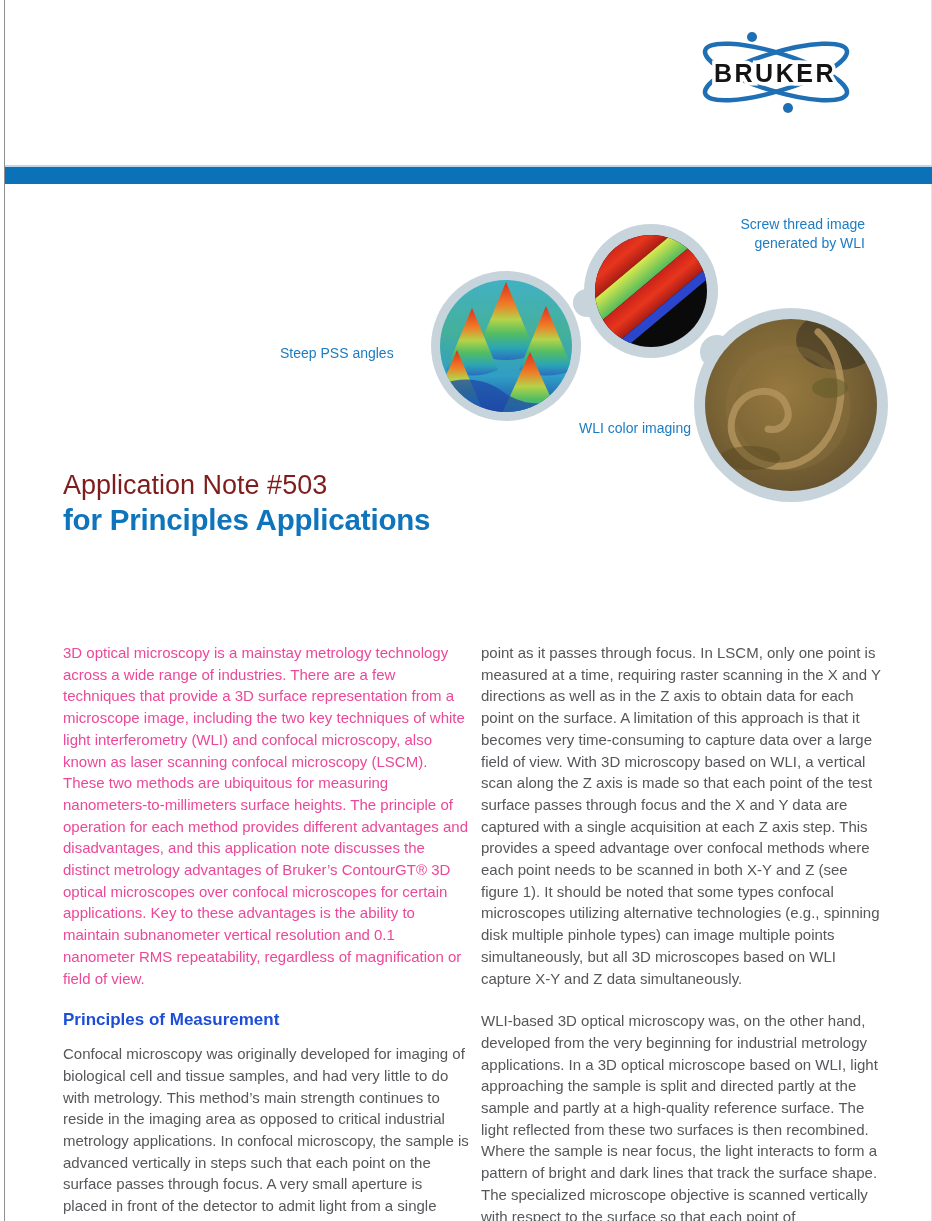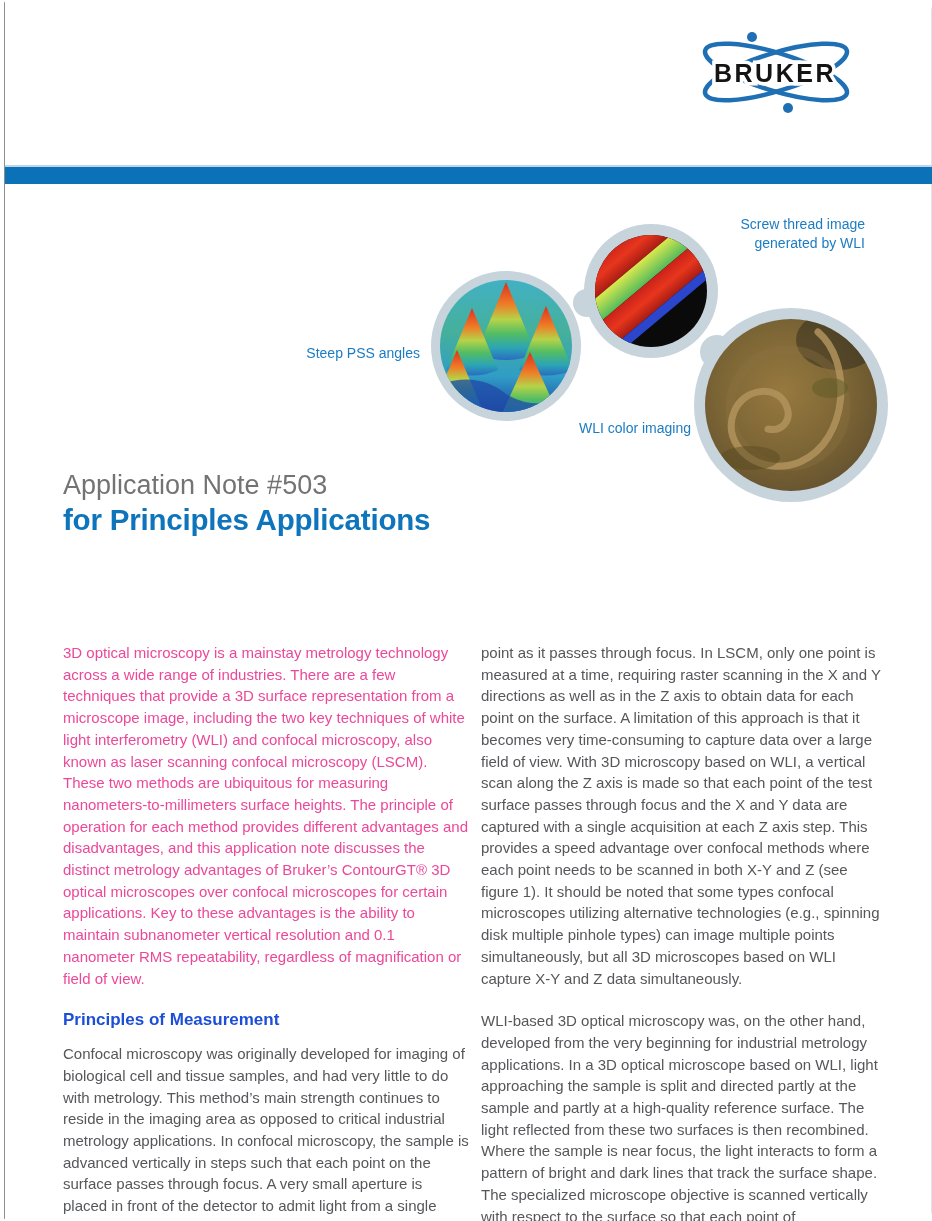--- a/index.html
+++ b/index.html
@@ -1,37 +1,36 @@
 <!DOCTYPE html>
 <html><head>
 <meta charset="utf-8">
 <style>
   html,body{margin:0;padding:0;background:#ffffff;}
   .page{
     position:relative;width:932px;height:1221px;background:#fff;overflow:hidden;
     font-family:"Liberation Sans","DejaVu Sans",sans-serif;
-    border-radius:11px;
   }
   .edge-left{position:absolute;left:4px;top:0;width:1px;height:100%;background:#8f8f8f;}
   .edge-right{position:absolute;right:0;top:0;width:1px;height:100%;background:#e3e3e3;}
 
   .accent-bar{position:absolute;left:5px;top:165px;width:927px;height:19px;
     background:#0b72b7;border-top:2px solid #bdd7ea;box-sizing:border-box;}
 
   .logo{position:absolute;left:692px;top:30px;width:165px;height:85px;}
 
   .hero-svg{position:absolute;left:380px;top:208px;width:520px;height:302px;}
 
   .hero-label{position:absolute;font-size:14px;line-height:19px;color:#1c7cc2;}
-  .label-steep{left:280px;top:344px;width:140px;text-align:right;}
+  .label-steep{left:280px;top:344px;width:140px;}
   .label-screw{left:727px;top:215px;width:138px;text-align:right;}
   .label-wli{left:579px;top:419px;width:160px;}
 
   .titleblock{position:absolute;left:63px;top:470px;width:720px;}
-  .kicker{font-size:27px;line-height:30px;color:#737373;font-weight:400;}
+  .kicker{font-size:27px;line-height:30px;color:#7f1d1d;font-weight:400;}
   .headline{font-size:29.5px;line-height:32px;font-weight:700;color:#0e74bb;margin-top:4px;letter-spacing:-0.2px;}
 
   .col{position:absolute;top:642px;font-size:15px;line-height:21.7px;color:#56575a;}
   .col-left{left:63px;width:407px;}
   .col-right{left:481px;width:403px;}
   .col p{margin:0 0 21px 0;}
   .intro{color:#ec4899;}
   .section-heading{font-size:17px;line-height:20px;font-weight:700;color:#1d4ed8;margin:13px 0 13px 0;}
 </style>
 </head>

